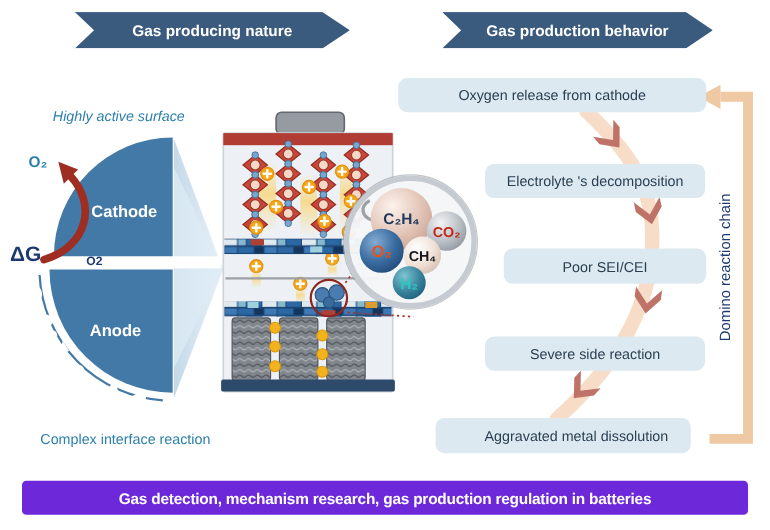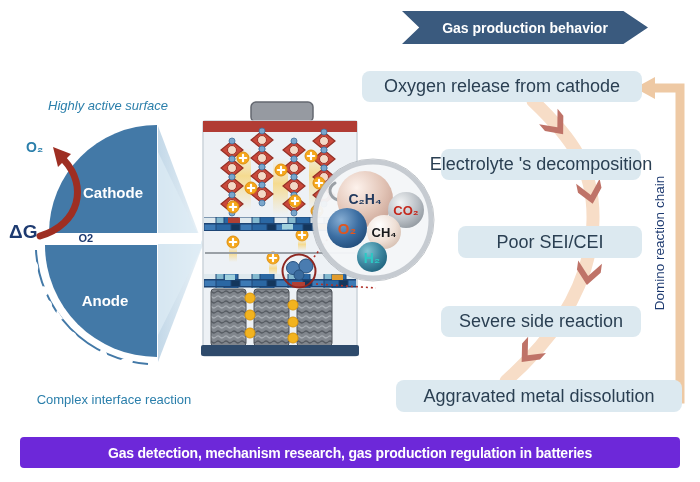--- a/index.html
+++ b/index.html
@@ -16,28 +16,28 @@
   .banner.left{left:68px;width:250px;}
   .banner.right{left:402px;width:246px;}
   
   .blue-label{position:absolute;color:#2b7fab;font-size:13px;text-align:center;}
   .white-label{position:absolute;color:#ffffff;font-size:15px;font-weight:bold;text-align:center;}
   .o2-label{position:absolute;left:26px;top:139px;color:#2b7fab;font-size:14px;font-weight:bold;}
   .delta-g{position:absolute;left:9px;top:222px;color:#1d3a70;font-weight:bold;font-size:19px;line-height:1;}
   .delta-g .sub{font-size:11px;vertical-align:-4px;margin-left:41px;}
   
   .flowbox{
-    position:absolute;background:#dce9f0;border-radius:8px;color:#2a3f52;font-size:18px;
+    position:absolute;background:#dce9f0;border-radius:8px;color:#2a3f52;font-size:13px;
     display:flex;align-items:center;justify-content:center;white-space:nowrap;
   }
   .b1{left:362px;top:71px;width:280px;height:31px;}
   .b2{left:441px;top:149px;width:200px;height:31px;}
   .b3{left:458px;top:226px;width:184px;height:32px;}
   .b4{left:441px;top:306px;width:200px;height:31px;}
-  .b5{left:396px;top:380px;width:286px;height:32px;}
+  .b5{left:396px;top:380px;width:208px;height:32px;padding-left:24px;}
   .chain-label{
     position:absolute;left:582px;top:233px;width:160px;height:20px;
     color:#1d3a70;font-size:13.5px;text-align:center;transform:rotate(-90deg);
   }
   
   .footer{
     position:absolute;left:20px;top:437px;width:660px;height:31px;background:#6d28d9;
     border-radius:4px;color:#ffffff;font-weight:bold;font-size:14px;letter-spacing:-0.2px;
     display:flex;align-items:center;justify-content:center;
   }
@@ -253,20 +253,23 @@
       <text x="406" y="215" text-anchor="middle" font-size="13" font-weight="bold" fill="#c4271b">CO₂</text>
       <circle cx="347" cy="228" r="20" fill="url(#gBlue)"></circle>
       <text x="347" y="234" text-anchor="middle" font-size="15" font-weight="bold" fill="#e05520">O₂</text>
       <circle cx="384" cy="232" r="17" fill="url(#gWhite)"></circle>
       <text x="384" y="237" text-anchor="middle" font-size="13" font-weight="bold" fill="#17191c">CH₄</text>
       <circle cx="372" cy="257" r="15" fill="url(#gTeal)"></circle>
       <text x="372" y="263" text-anchor="middle" font-size="14" font-weight="bold" fill="#2cc8c4">H₂</text>
     </g>
   </svg>
 
+  <div class="banner left overlay">
+    <span>Gas producing nature</span>
+  </div>
   <div class="banner right overlay">
     <span>Gas production behavior</span>
   </div>
 
   <div class="blue-label overlay" style="left:40px;top:98px;width:136px;font-style:italic;">Highly active surface</div>
   <div class="o2-label overlay">O₂</div>
   <div class="white-label overlay" style="left:83px;top:184px;width:58px;">Cathode</div>
   <div class="white-label overlay" style="left:80px;top:268px;width:50px;margin-top:24px;">Anode</div>
   <div class="delta-g overlay">
     <span>ΔG</span><span class="sub">O2</span>

